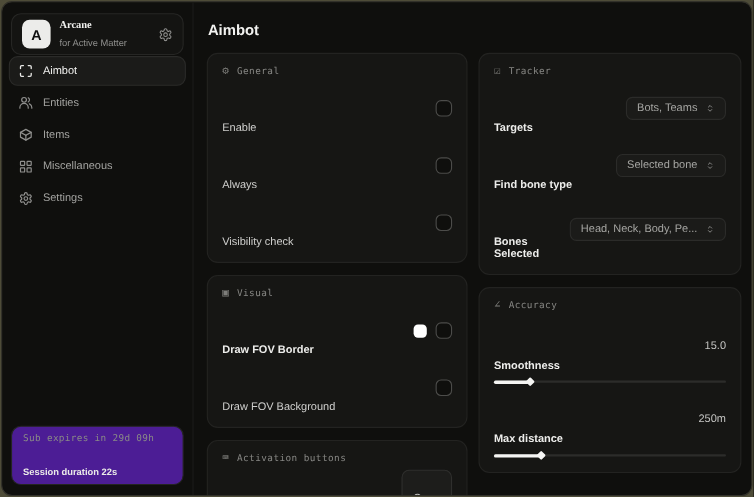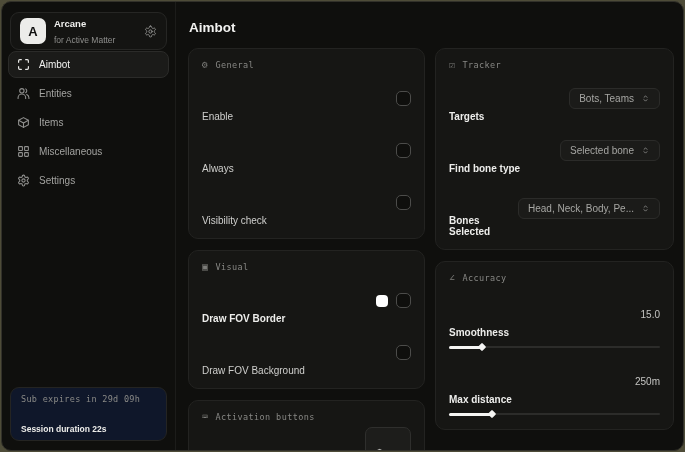--- a/index.html
+++ b/index.html
@@ -28,39 +28,39 @@
     border:1px solid #262624; background:#141412;
     border-radius:9px; padding:5px 9px;
     display:flex; align-items:center; gap:8px;
   }
   .logo {
     width:26px; height:26px; flex:none;
     background:#ececea; border-radius:7px;
     display:flex; align-items:center; justify-content:center;
     color:#101010; font-weight:bold; font-size:13px;
   }
-  .brand-name { font-size:9.5px; font-weight:bold; color:#f0f0ee; }
+  .brand-name { font-size:9.5px; font-weight:bold; color:#f0f0ee;font-family:Liberation Serif, serif; }
   .brand-sub  { font-size:8.5px; color:#8f8f8d; margin-top:6px; }
   .brand-gear { margin-left:auto; color:#8f8f8d; display:flex; }
   .category-label { margin:15px 0 6px 12px; font-size:8.5px; color:#82827f; }
   .nav { display:flex; flex-direction:column; }
   .nav-item {
     display:flex; align-items:center; gap:9px;
     height:27px; margin:1px 6px; padding:0 8px;
     border-radius:8px; border:1px solid transparent;
     color:#a3a3a0; font-size:10px; cursor:pointer;
   }
   .nav-item .nav-icon { display:flex; color:#8f8f8d; }
   .nav-item.selected {
     background:#1b1b19; border-color:#2b2b29; color:#f2f2f0;
   }
   .nav-item.selected .nav-icon { color:#e8e8e6; }
   .footer-card {
     position:absolute; left:8px; right:8px; bottom:9px;
-    border:1px solid #242422; background:#0f172a;
+    border:1px solid #242422; background:#4c1d95;
     border-radius:9px; padding:6px 10px;
   }
   .sub-line {
     font-family:"DejaVu Sans Mono", monospace;
     font-size:8.5px; color:#8a8a87; letter-spacing:0.3px;
   }
   .session-line { font-size:8.5px; font-weight:bold; color:#ecetheir; color:#ece931; }
   .session-line { color:#ecece9; margin-top:20px; }
   
   .main { flex:1; padding:10px 12px 0 12px; }

